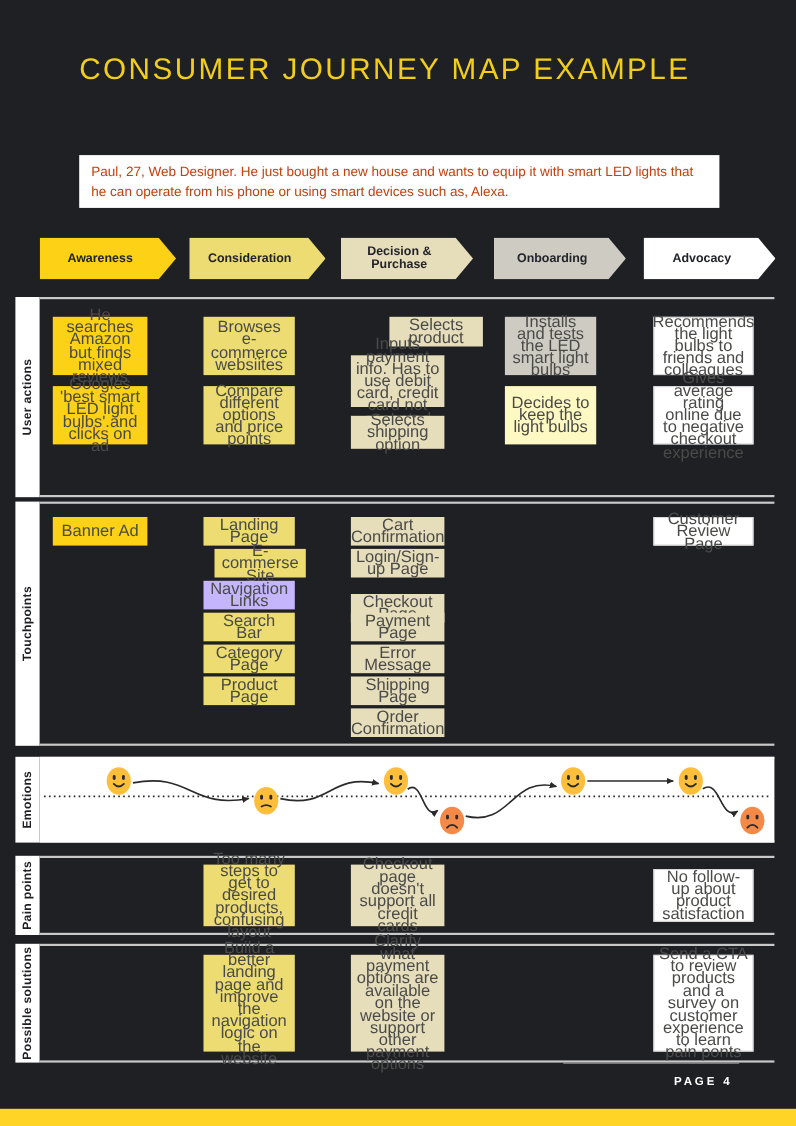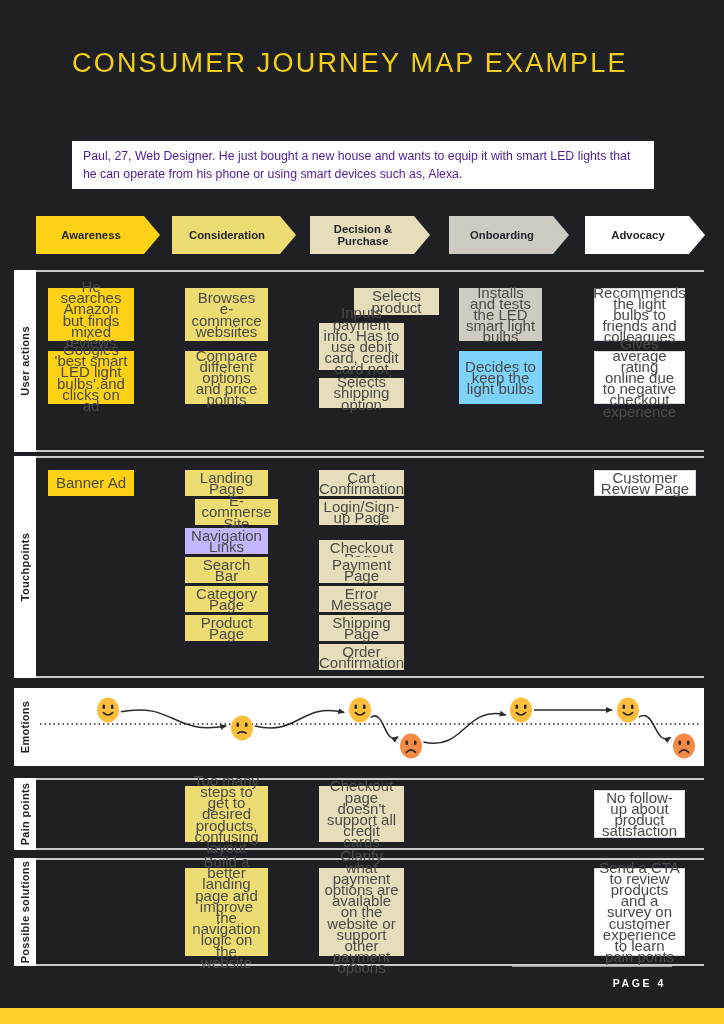--- a/index.html
+++ b/index.html
@@ -29,21 +29,21 @@
     white-space: pre-wrap;
   }
 
   
   #persona {
     position: absolute;
     left: 72px; top: 141px;
     width: 582px; height: 48px;
     background: #ffffff;
     padding: 7px 11px 16px 11px;
-    color: #4c1d95;
+    color: #c2410c;
     font-size: 12.3px;
     line-height: 17.5px;
   }
 
   
   #stages { position: absolute; left: 0; top: 216px; width: 724px; height: 42px; }
   .stage {
     position: absolute;
     height: 38px;
     display: flex; align-items: center; justify-content: center;
@@ -157,21 +157,21 @@
         <div class="rule-bottom"></div>
         <div class="row-body">
           <div class="card" style="left: 12px; top: 18px; width: 86px; height: 53px; background: rgb(252, 209, 22);">He searches Amazon but finds mixed reviews</div>
           <div class="card" style="left: 12px; top: 81px; width: 86px; height: 53px; background: rgb(252, 209, 22);">Googles 'best smart LED light bulbs'.and clicks on ad</div>
           <div class="card" style="left: 149px; top: 18px; width: 83px; height: 53px; background: rgb(237, 220, 114);">Browses e-commerce websiites</div>
           <div class="card" style="left: 149px; top: 81px; width: 83px; height: 53px; background: rgb(237, 220, 114);">Compare different options and price points</div>
           <div class="card" style="left: 283px; top: 18px; width: 85px; height: 27px; background: rgb(230, 222, 187); margin-left: 35px;">Selects product</div>
           <div class="card" style="left: 283px; top: 53px; width: 85px; height: 47px; background: rgb(230, 222, 187);">Inputs payment info. Has to use debit card, credit card not accepted</div>
           <div class="card" style="left: 283px; top: 108px; width: 85px; height: 30px; background: rgb(230, 222, 187);">Selects shipping option</div>
           <div class="card" style="left: 423px; top: 18px; width: 83px; height: 53px; background: rgb(206, 203, 194);">Installs and tests the LED smart light bulbs</div>
-          <div class="card" style="left: 423px; top: 81px; width: 83px; height: 53px; background: #7dd3fc;">Decides to keep the light bulbs</div>
+          <div class="card" style="left: 423px; top: 81px; width: 83px; height: 53px; background: #fef9c3;">Decides to keep the light bulbs</div>
           <div class="card" style="left: 558px; top: 18px; width: 91px; height: 53px; background: rgb(255, 255, 255); border: 1px solid rgb(216, 216, 216);">Recommends the light bulbs to friends and colleagues</div>
           <div class="card" style="left: 558px; top: 81px; width: 91px; height: 53px; background: rgb(255, 255, 255); border: 1px solid rgb(216, 216, 216);">Gives average rating online due to negative checkout experience</div>
         </div>
       </div>
       <div class="row" style="top: 456px; height: 222px;">
         <div class="row-label">
           <span>Touchpoints</span>
         </div>
         <div class="rule-top"></div>
         <div class="rule-bottom"></div>
@@ -183,21 +183,21 @@
           <div class="card" style="left: 149px; top: 101px; width: 83px; height: 26px; background: rgb(237, 220, 114);">Search Bar</div>
           <div class="card" style="left: 149px; top: 130px; width: 83px; height: 26px; background: rgb(237, 220, 114);">Category Page</div>
           <div class="card" style="left: 149px; top: 159px; width: 83px; height: 26px; background: rgb(237, 220, 114);">Product Page</div>
           <div class="card" style="left: 283px; top: 14px; width: 85px; height: 26px; background: rgb(230, 222, 187);">Cart Confirmation</div>
           <div class="card" style="left: 283px; top: 43px; width: 85px; height: 26px; background: rgb(230, 222, 187);">Login/Sign-up Page</div>
           <div class="card" style="left: 283px; top: 72px; width: 85px; height: 26px; background: rgb(230, 222, 187); margin-top: 12px;">Checkout Page</div>
           <div class="card" style="left: 283px; top: 101px; width: 85px; height: 26px; background: rgb(230, 222, 187);">Payment Page</div>
           <div class="card" style="left: 283px; top: 130px; width: 85px; height: 26px; background: rgb(230, 222, 187);">Error Message</div>
           <div class="card" style="left: 283px; top: 159px; width: 85px; height: 26px; background: rgb(230, 222, 187);">Shipping Page</div>
           <div class="card" style="left: 283px; top: 188px; width: 85px; height: 26px; background: rgb(230, 222, 187);">Order Confirmation</div>
-          <div class="card" style="left: 558px; top: 14px; width: 102px; height: 26px; background: rgb(255, 255, 255); border: 1px solid rgb(216, 216, 216);">Customer Review Page</div>
+          <div class="card" style="left: 558px; top: 14px; width: 91px; height: 26px; background: rgb(255, 255, 255); border: 1px solid rgb(216, 216, 216);">Customer Review Page</div>
         </div>
       </div>
       <div class="row" style="top: 688px; height: 78px;">
         <div class="row-label">
           <span>Emotions</span>
         </div>
         <div class="rule-top"></div>
         <div class="rule-bottom"></div>
         <div class="row-body">
           <div id="emotion-canvas">

